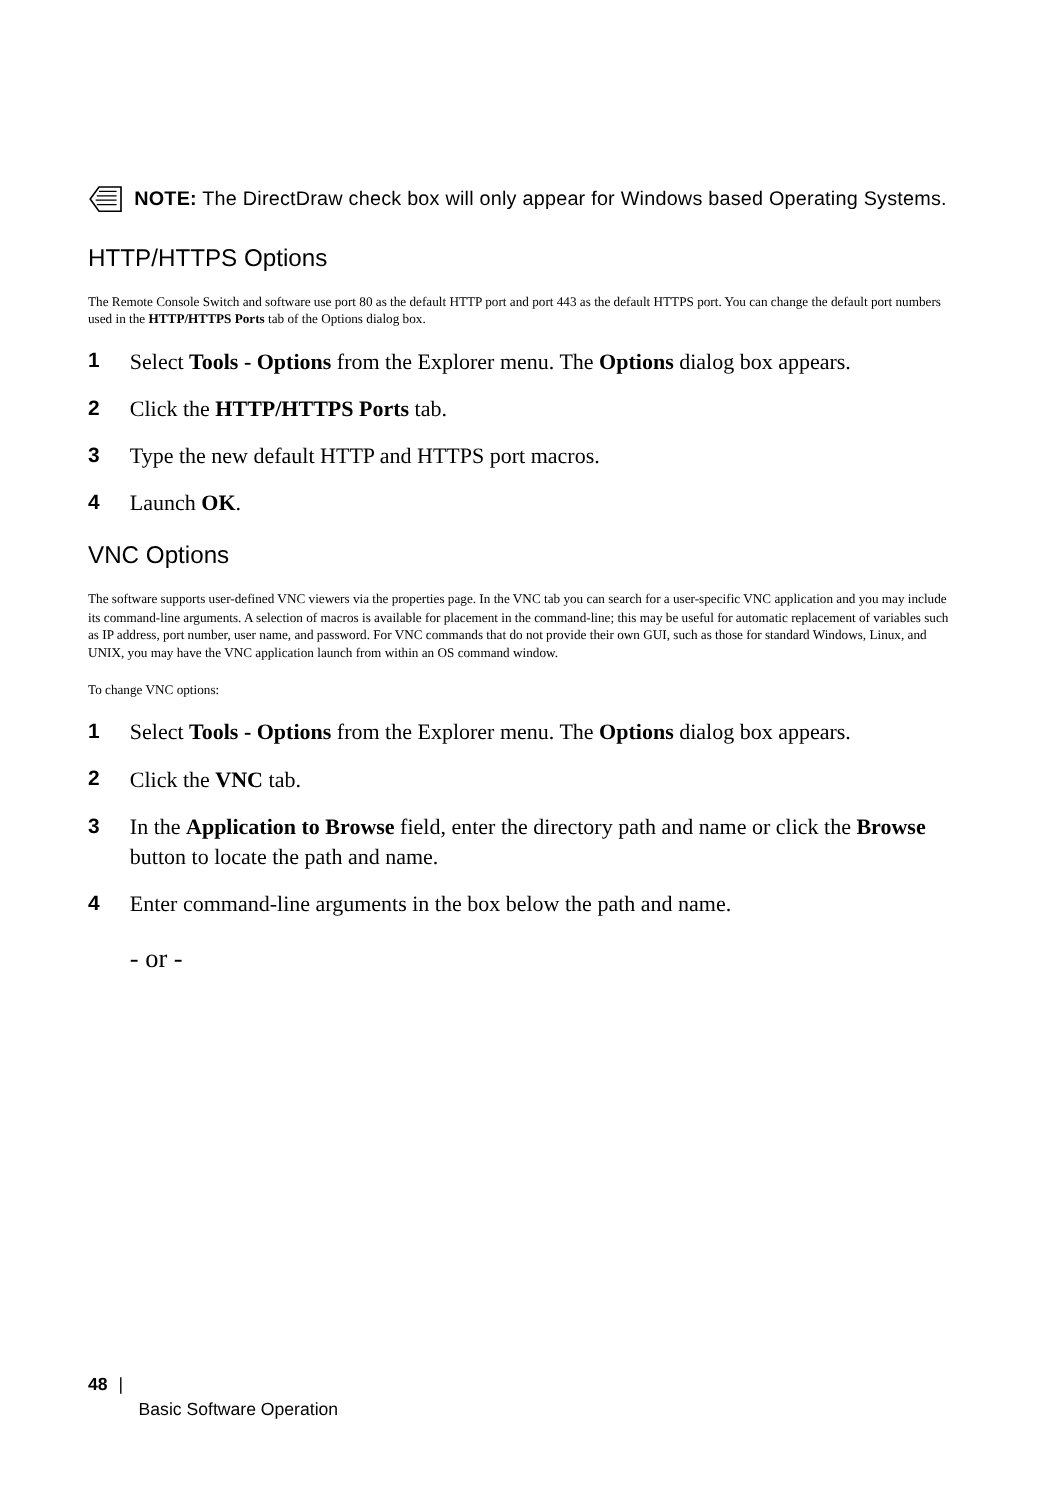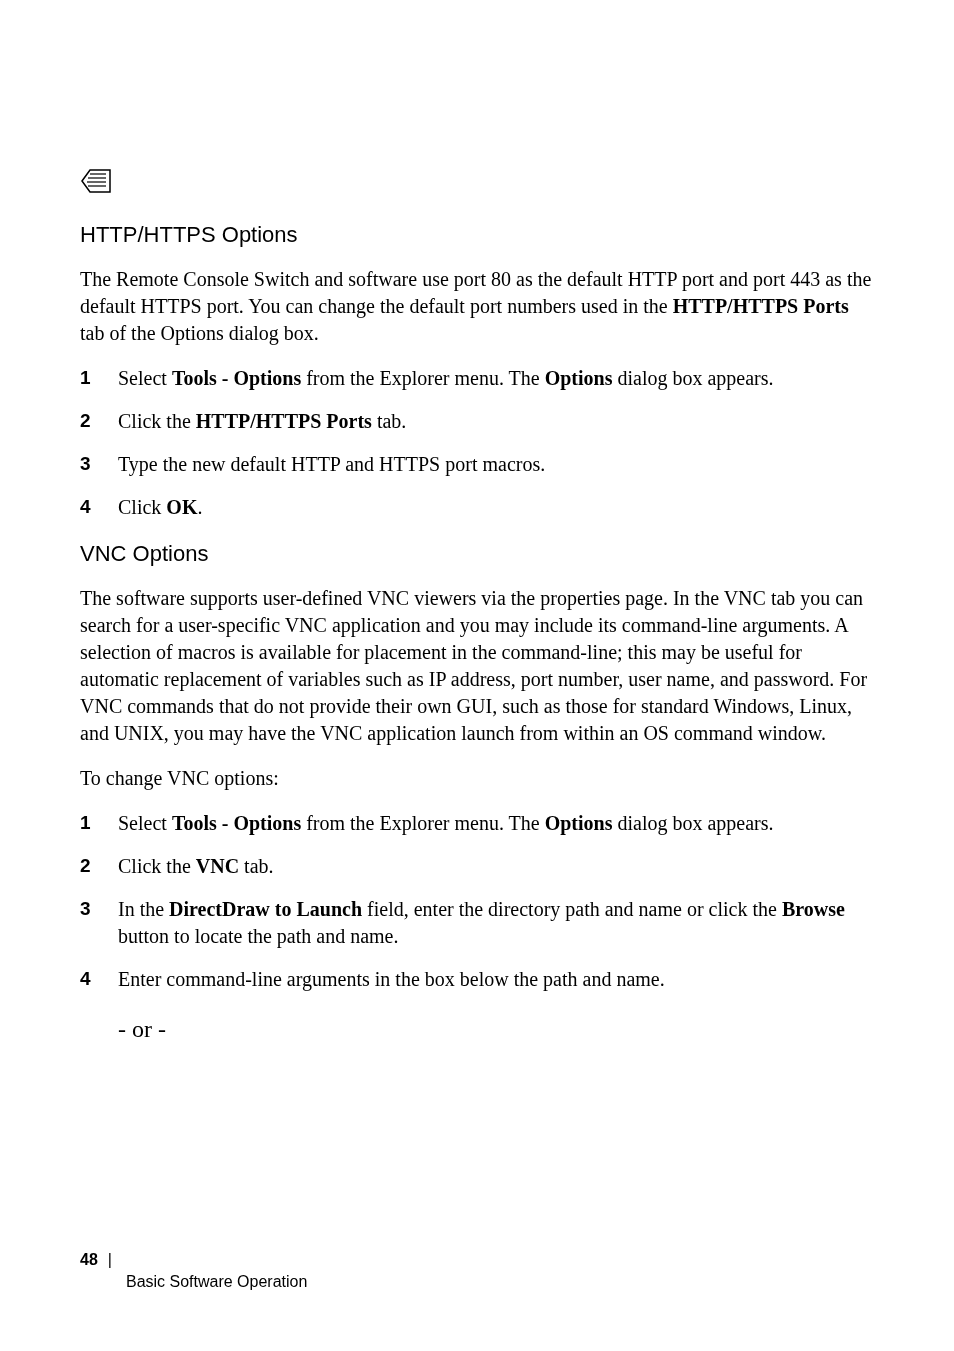--- a/index.html
+++ b/index.html
@@ -43,21 +43,21 @@
       font-weight: 700;
     }
     .section-heading {
       font-family: Arial, 'Helvetica Neue', sans-serif;
       font-weight: 400;
       font-size: 22px;
       margin-bottom: 18px;
       letter-spacing: 0px;
     }
     .body-para {
-      font-size: 20px;
+      font-size: 12px;
       line-height: 1.35;
       margin-bottom: 18px;
     }
     .bold-inline {
       font-weight: 700;
     }
     .ol {
       list-style: none;
       margin-bottom: 20px;
     }
@@ -117,20 +117,23 @@
 <div class="note-block">
   <div class="note-icon-wrap">
     <svg class="note-icon-svg" viewBox="0 0 32 26">
       <path d="M2 13 L10 2 L30 2 L30 24 L10 24 Z" fill="none" stroke="#000" stroke-width="1.5"></path>
       <line x1="10" y1="6" x2="26" y2="6" stroke="#000" stroke-width="1.2"></line>
       <line x1="8" y1="10" x2="26" y2="10" stroke="#000" stroke-width="1.2"></line>
       <line x1="7" y1="14" x2="26" y2="14" stroke="#000" stroke-width="1.2"></line>
       <line x1="8" y1="18" x2="26" y2="18" stroke="#000" stroke-width="1.2"></line>
     </svg>
   </div>
+  <div class="note-text">
+    <span class="note-label">NOTE:</span><span> The DirectDraw check box will only appear for Windows based Operating Systems.</span>
+  </div>
 </div>
 
 <h2 class="section-heading">HTTP/HTTPS Options</h2>
 
 <p class="body-para">
   <span>The Remote Console Switch and software use port 80 as the default HTTP port and port 443 as the default HTTPS port. You can change the default port numbers used in the </span><span class="bold-inline">HTTP/HTTPS Ports</span><span> tab of the Options dialog box.</span>
 </p>
 
 <ol class="ol">
   <li class="ol-item">
@@ -145,21 +148,21 @@
       <span>Click the </span><span class="bold-inline">HTTP/HTTPS Ports</span><span> tab.</span>
     </span>
   </li>
   <li class="ol-item">
     <span class="ol-num">3</span>
     <span class="ol-text">Type the new default HTTP and HTTPS port macros.</span>
   </li>
   <li class="ol-item">
     <span class="ol-num">4</span>
     <span class="ol-text">
-      <span>Click </span><span class="bold-inline">OK</span><span>.</span>
+      <span>Launch </span><span class="bold-inline">OK</span><span>.</span>
     </span>
   </li>
 </ol>
 
 <h2 class="section-heading section2">VNC Options</h2>
 
 <p class="body-para">The software supports user-defined VNC viewers via the properties page. In the VNC tab you can search for a user-specific VNC application and you may include its command-line arguments. A selection of macros is available for placement in the command-line; this may be useful for automatic replacement of variables such as IP address, port number, user name, and password. For VNC commands that do not provide their own GUI, such as those for standard Windows, Linux, and UNIX, you may have the VNC application launch from within an OS command window.</p>
 
 <p class="body-para">To change VNC options:</p>
 
@@ -172,21 +175,21 @@
   </li>
   <li class="ol-item">
     <span class="ol-num">2</span>
     <span class="ol-text">
       <span>Click the </span><span class="bold-inline">VNC</span><span> tab.</span>
     </span>
   </li>
   <li class="ol-item">
     <span class="ol-num">3</span>
     <span class="ol-text">
-      <span>In the </span><span class="bold-inline">DirectDraw to Launch</span><span> field, enter the directory path and name or click the </span><span class="bold-inline">Browse</span><span> button to locate the path and name.</span>
+      <span>In the </span><span class="bold-inline">Application to Browse</span><span> field, enter the directory path and name or click the </span><span class="bold-inline">Browse</span><span> button to locate the path and name.</span>
     </span>
   </li>
   <li class="ol-item" style="margin-bottom:0">
     <span class="ol-num">4</span>
     <span class="ol-text">Enter command-line arguments in the box below the path and name.</span>
   </li>
 </ol>
 <p class="sub-text">- or -</p>
 
 <div class="footer">

